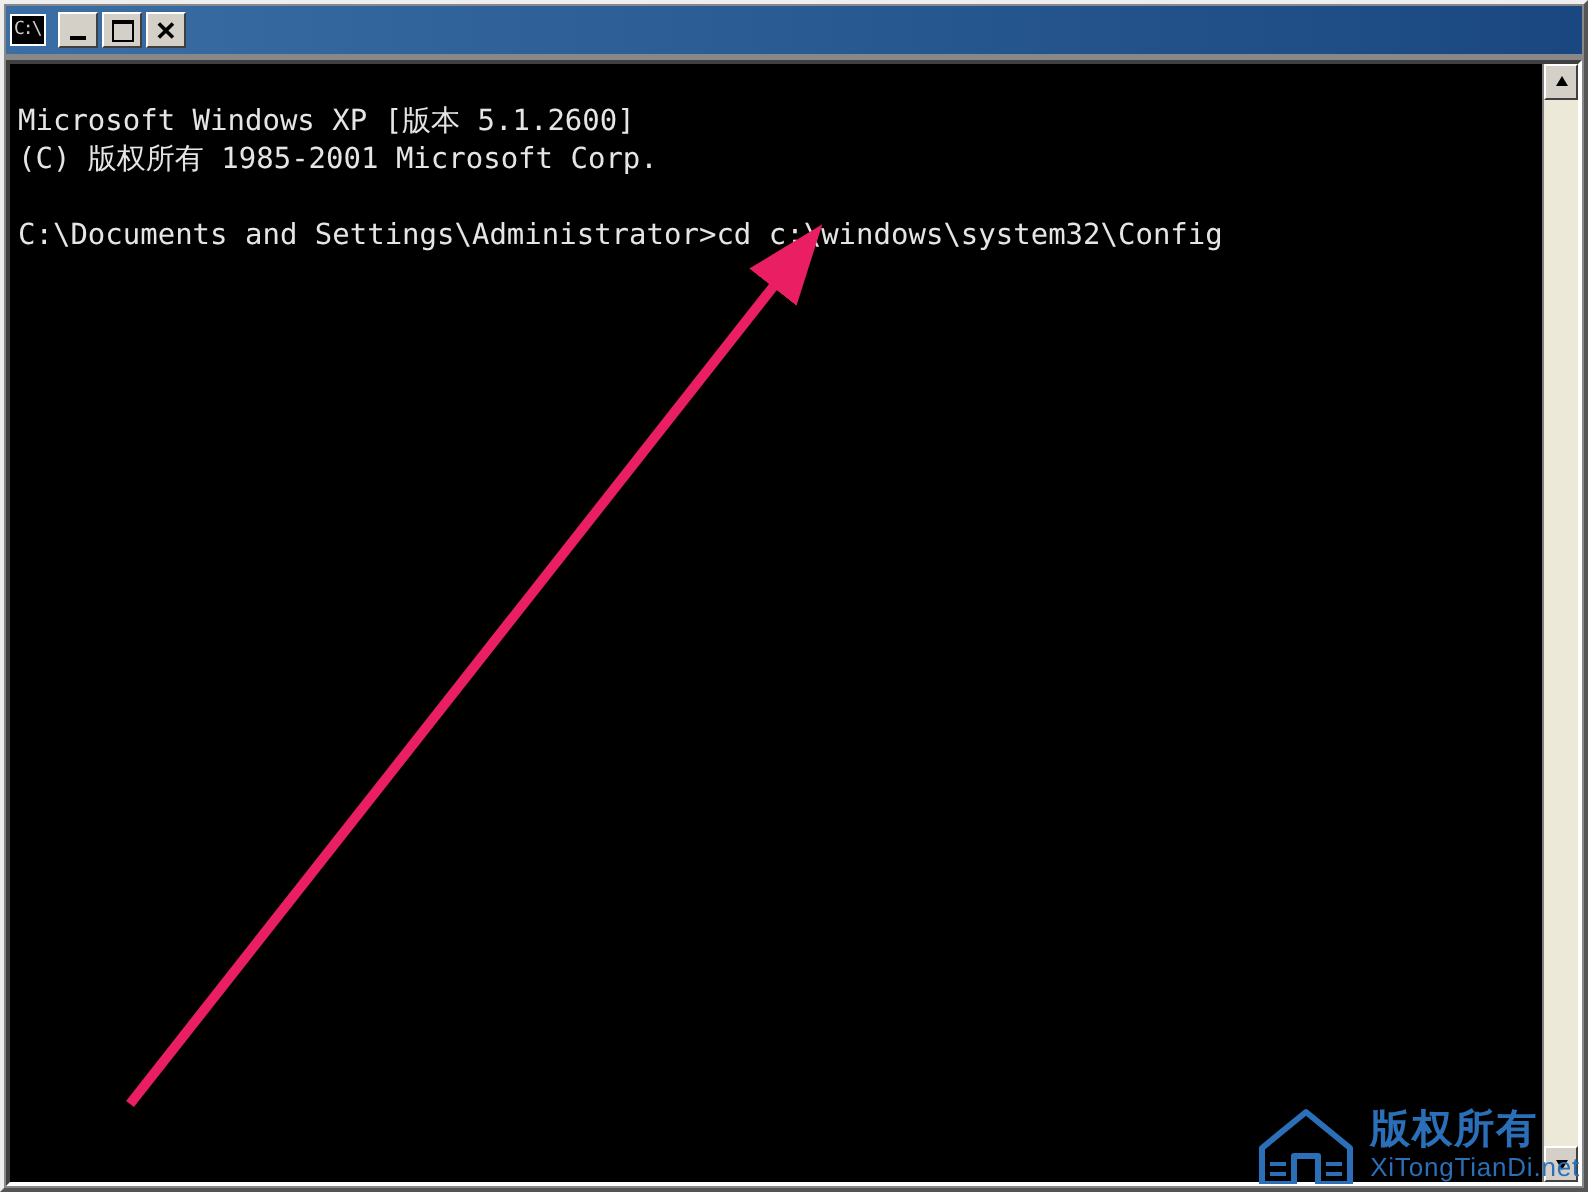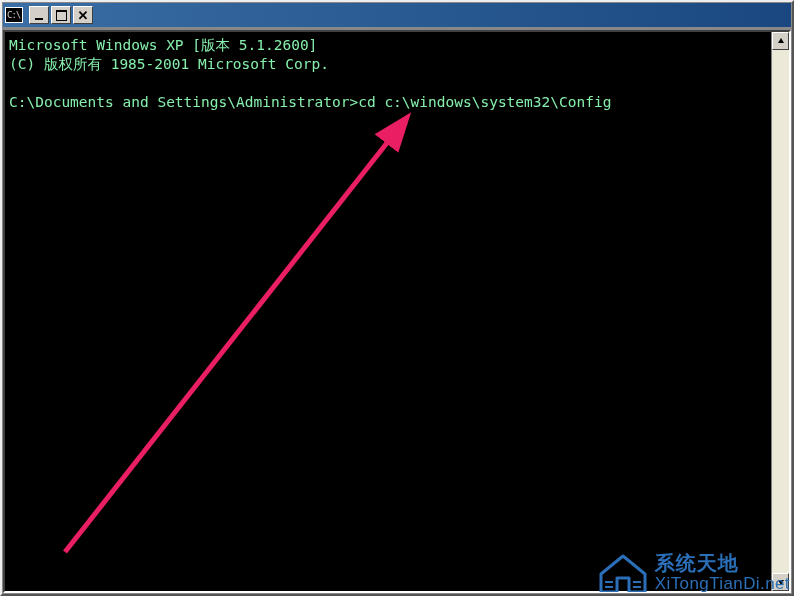--- a/index.html
+++ b/index.html
@@ -78,22 +78,22 @@
       background: #000;
       border: 2px solid #888;
       border-top-color: #404040;
       border-left-color: #404040;
       border-right-color: #fff;
       border-bottom-color: #fff;
       display: flex;
     }
     .terminal-output {
       flex: 1;
-      padding: 4px 4px;
-      color: #86efac;
+      padding: 20px 4px;
+      color: #e5e5e5;
       font-size: 14.5px;
       line-height: 19px;
       font-family: "Lucida Console", "SimSun", monospace;
       white-space: pre;
       overflow: hidden;
       position: relative;
     }
     .scrollbar-v {
       width: 18px;
       background: #d4d0c8;
@@ -140,21 +140,21 @@
     }
     .wm-main {
       font-family: "Microsoft YaHei", "SimHei", sans-serif;
       font-size: 20px;
       font-weight: bold;
       color: #2a6fb8;
       letter-spacing: 1px;
     }
     .wm-sub {
       font-family: Arial, sans-serif;
-      font-size: 17px;
+      font-size: 13px;
       color: #2a6fb8;
       margin-top: 2px;
       letter-spacing: 0.4px;
     }
   </style>
 </head>
 <body>
 
 <div class="outer-frame"></div>
 
@@ -200,16 +200,16 @@
 
 <div class="watermark">
   <svg class="watermark-icon" viewBox="0 0 52 40">
     <path d="M 4 22 L 26 4 L 48 22 L 48 40 L 32 40 L 32 26 L 20 26 L 20 40 L 4 40 Z" fill="none" stroke="#2a6fb8" stroke-width="3" stroke-linejoin="round"></path>
     <line x1="8" y1="30" x2="16" y2="30" stroke="#2a6fb8" stroke-width="2"></line>
     <line x1="8" y1="35" x2="16" y2="35" stroke="#2a6fb8" stroke-width="2"></line>
     <line x1="36" y1="30" x2="44" y2="30" stroke="#2a6fb8" stroke-width="2"></line>
     <line x1="36" y1="35" x2="44" y2="35" stroke="#2a6fb8" stroke-width="2"></line>
   </svg>
   <div class="watermark-text">
-    <div class="wm-main">系统天地</div>
+    <div class="wm-main">版权所有</div>
     <div class="wm-sub">XiTongTianDi.net</div>
   </div>
 </div>
 
 </body></html>

